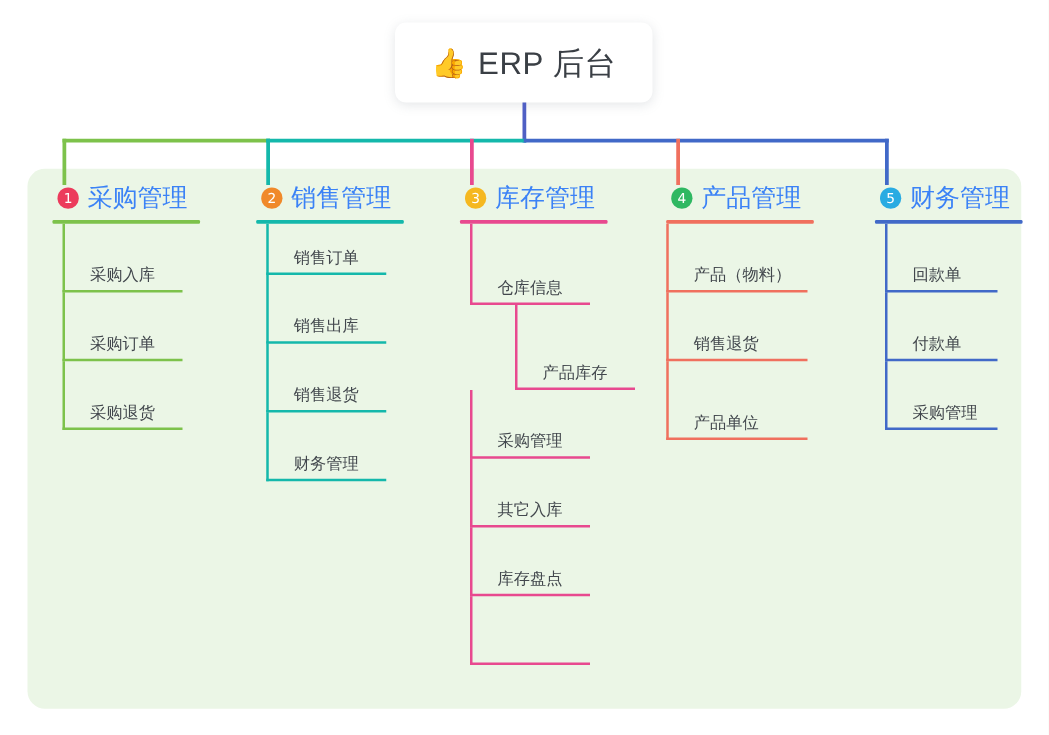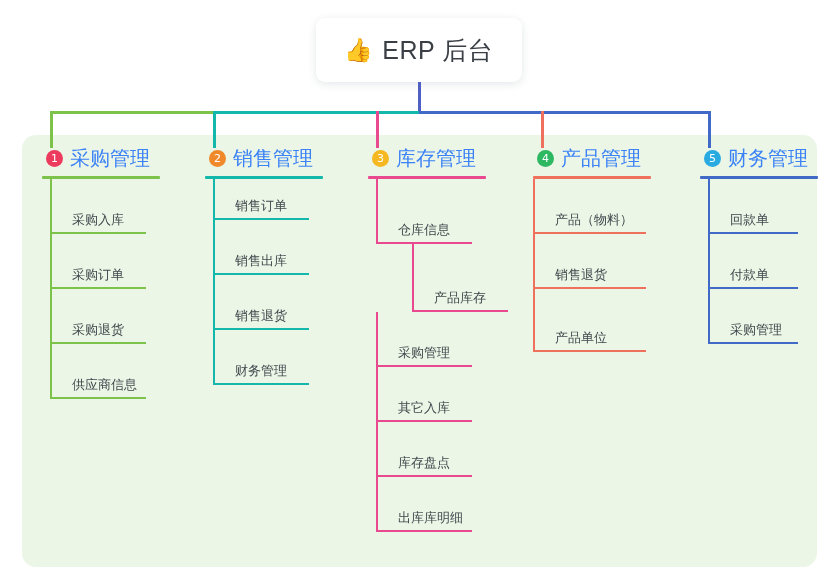--- a/index.html
+++ b/index.html
@@ -168,25 +168,20 @@
           <div class="leaf" style="height: 55px; width: 96px;">
             <div class="stem" style="background: rgb(125, 194, 75);"></div>
             <span class="leaf-text">采购订单</span>
             <div class="leaf-rule" style="width: 96px; background: rgb(125, 194, 75);"></div>
           </div>
           <div class="leaf" style="height: 55px; width: 96px;">
             <div class="stem" style="background: rgb(125, 194, 75);"></div>
             <span class="leaf-text">采购退货</span>
             <div class="leaf-rule" style="width: 96px; background: rgb(125, 194, 75);"></div>
           </div>
-          <div class="leaf" style="height: 55px; width: 96px;">
-            <div class="stem" style="background: rgb(125, 194, 75);"></div>
-            <span class="leaf-text">供应商信息</span>
-            <div class="leaf-rule" style="width: 96px; background: rgb(125, 194, 75);"></div>
-          </div>
         </div>
       </div>
       <div class="col" style="left: 205px;">
         <div class="col-head">
           <span class="badge" style="background: rgb(240, 137, 42);">2</span>
           <span class="head-label">销售管理</span>
         </div>
         <div class="head-rule" style="width: 118px; background: rgb(20, 184, 171);"></div>
         <div class="leaves" style="margin-left: 8px;">
           <div class="leaf" style="height: 41px; width: 96px;">
@@ -238,21 +233,20 @@
             <span class="leaf-text">其它入库</span>
             <div class="leaf-rule" style="width: 96px; background: rgb(232, 73, 143);"></div>
           </div>
           <div class="leaf" style="height: 55px; width: 96px;">
             <div class="stem" style="background: rgb(232, 73, 143);"></div>
             <span class="leaf-text">库存盘点</span>
             <div class="leaf-rule" style="width: 96px; background: rgb(232, 73, 143);"></div>
           </div>
           <div class="leaf" style="height: 55px; width: 96px;">
             <div class="stem" style="background: rgb(232, 73, 143);"></div>
-            <span class="leaf-text">出库库明细</span>
             <div class="leaf-rule" style="width: 96px; background: rgb(232, 73, 143);"></div>
           </div>
         </div>
       </div>
       <div class="col" style="left: 533px;">
         <div class="col-head">
           <span class="badge" style="background: rgb(47, 184, 98);">4</span>
           <span class="head-label">产品管理</span>
         </div>
         <div class="head-rule" style="width: 118px; background: rgb(240, 112, 94);"></div>

